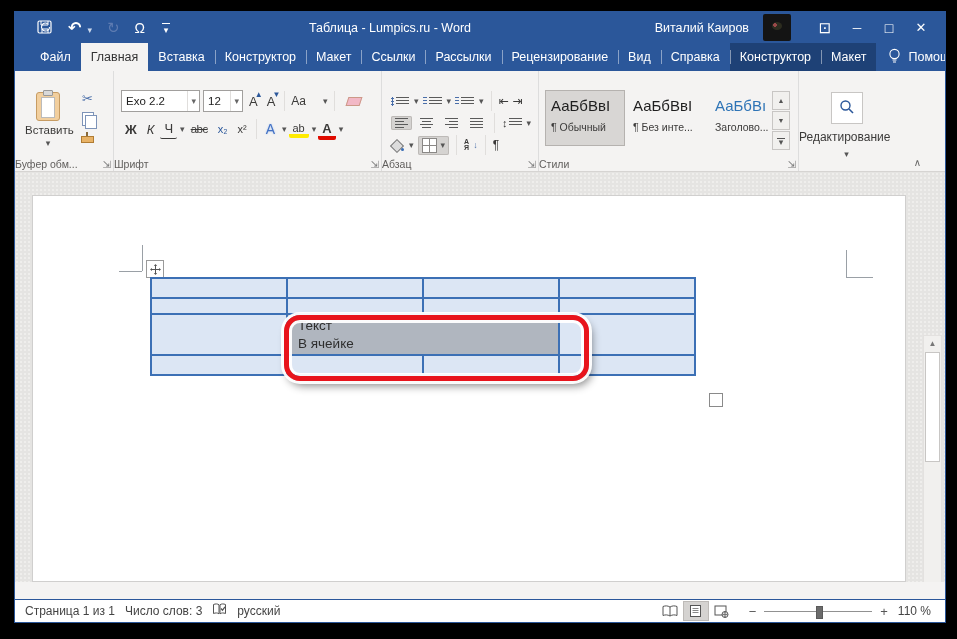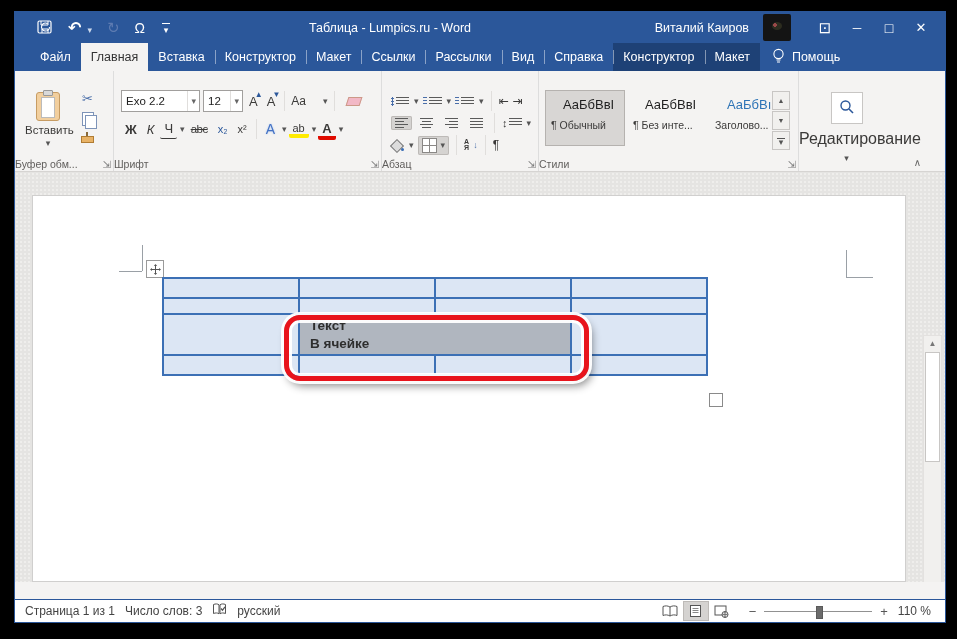--- a/index.html
+++ b/index.html
@@ -101,41 +101,41 @@
   .grid-ic{width:13px;height:13px;border:1px solid #8a8886;position:relative;background:#fff;}
   .grid-ic::before{content:"";position:absolute;left:6px;top:0;bottom:0;width:1px;background:#8a8886;}
   .grid-ic::after{content:"";position:absolute;top:6px;left:0;right:0;height:1px;background:#8a8886;}
   .alsvg{display:block;}
   
   .g-sty{width:260px;}
   .chips{display:flex;gap:2px;padding-left:6px;}
   .chip{width:80px;height:56px;box-sizing:border-box;padding:6px 5px 4px;border:1px solid transparent;
         display:flex;flex-direction:column;justify-content:flex-start;overflow:hidden;}
   .chip.sel{background:#d8d6d4;border-color:#b5b2af;}
-  .chip .prev{font-size:13px;color:#1f1f1f;white-space:nowrap;margin-left:12px;}
+  .chip .prev{font-size:15px;color:#1f1f1f;white-space:nowrap;}
   .chip .nm{font-size:10.5px;color:#3b3a39;margin-top:7px;white-space:nowrap;}
   .chip.hstyle .prev{color:#2e74b6;}
   .stycol{position:absolute;right:8px;top:20px;display:flex;flex-direction:column;gap:1px;}
   .stybtn{width:16px;height:17px;border:1px solid #c8c6c4;background:#f1f0ee;display:flex;align-items:center;justify-content:center;font-size:7px;color:#555;}
   .stybtn.more{flex-direction:column;line-height:3px;}
   .stybtn.more i{width:8px;border-top:1px solid #555;height:2px;}
   
   .g-edit{width:95px;border-right:none;}
   .editbtn{width:30px;height:30px;border:1px solid #c8c6c4;background:#fff;margin:2px auto 6px;
            display:flex;align-items:center;justify-content:center;}
-  .edit-label{text-align:center;font-size:16px;color:#3b3a39;}
+  .edit-label{text-align:left;font-size:12px;color:#3b3a39;}
   .edit-caret{text-align:center;color:#555;margin-top:2px;}
   .collapse{position:absolute;right:24px;bottom:3px;font-size:10px;color:#666;}
   .collapse::after{content:"∧";}
   
   .doc{position:absolute;left:0;top:160px;right:0;height:410px;background:#e5e4e2;
        background-image:radial-gradient(#efeeec 1px,transparent 1px);background-size:4px 4px;overflow:hidden;}
   .page{position:absolute;left:17px;top:23px;width:874px;height:387px;background:#fff;border:1px solid #d0cfce;box-sizing:border-box;}
   .mk{position:absolute;background:#9aa0a6;}
-  .wtable{position:absolute;left:129px;top:81px;border-collapse:collapse;font-weight:bold;}
+  .wtable{position:absolute;left:117px;top:81px;border-collapse:collapse;}
   .wtable td{border:2px solid #3c70b5;background:#dce6f4;padding:0;}
   .merged{background:#b0b6bf !important;vertical-align:top;font-size:13.5px;color:#2e2e2e;line-height:18px;}
   .merged .ln{padding-left:10px;}
   .annot{position:absolute;left:251px;top:119px;width:295px;height:56px;border:5px solid #e8141c;border-radius:16px;
          box-shadow:0 0 0 3px rgba(255,255,255,.95),3px 5px 8px rgba(0,0,0,.45),inset 0 0 0 3px rgba(255,255,255,.95);
          pointer-events:none;}
   .movehandle{position:absolute;left:113px;top:64px;width:16px;height:16px;background:#fff;border:1px solid #9a9a9a;
               display:flex;align-items:center;justify-content:center;}
   .resizehandle{position:absolute;left:676px;top:197px;width:12px;height:12px;background:#fff;border:1px solid #8a8a8a;}
   
@@ -191,20 +191,21 @@
   </div>
 
   <div class="tabrow">
     <span class="tab" style="margin-left:15px">Файл</span>
     <span class="tab active">Главная</span>
     <span class="tab">Вставка</span>
     <span class="tab sepline">Конструктор</span>
     <span class="tab sepline">Макет</span>
     <span class="tab sepline">Ссылки</span>
     <span class="tab sepline">Рассылки</span>
+    <span class="tab sepline">Рецензирование</span>
     <span class="tab sepline">Вид</span>
     <span class="tab sepline">Справка</span>
     <span class="ctx">
       <span class="tab sepline">Конструктор</span>
       <span class="tab sepline">Макет</span>
     </span>
     <span class="tellme">
       <span>
         <svg width="13" height="16" viewBox="0 0 13 16">
             <circle cx="6.5" cy="6" r="4.6" fill="none" stroke="#fff" stroke-width="1.1"></circle>

